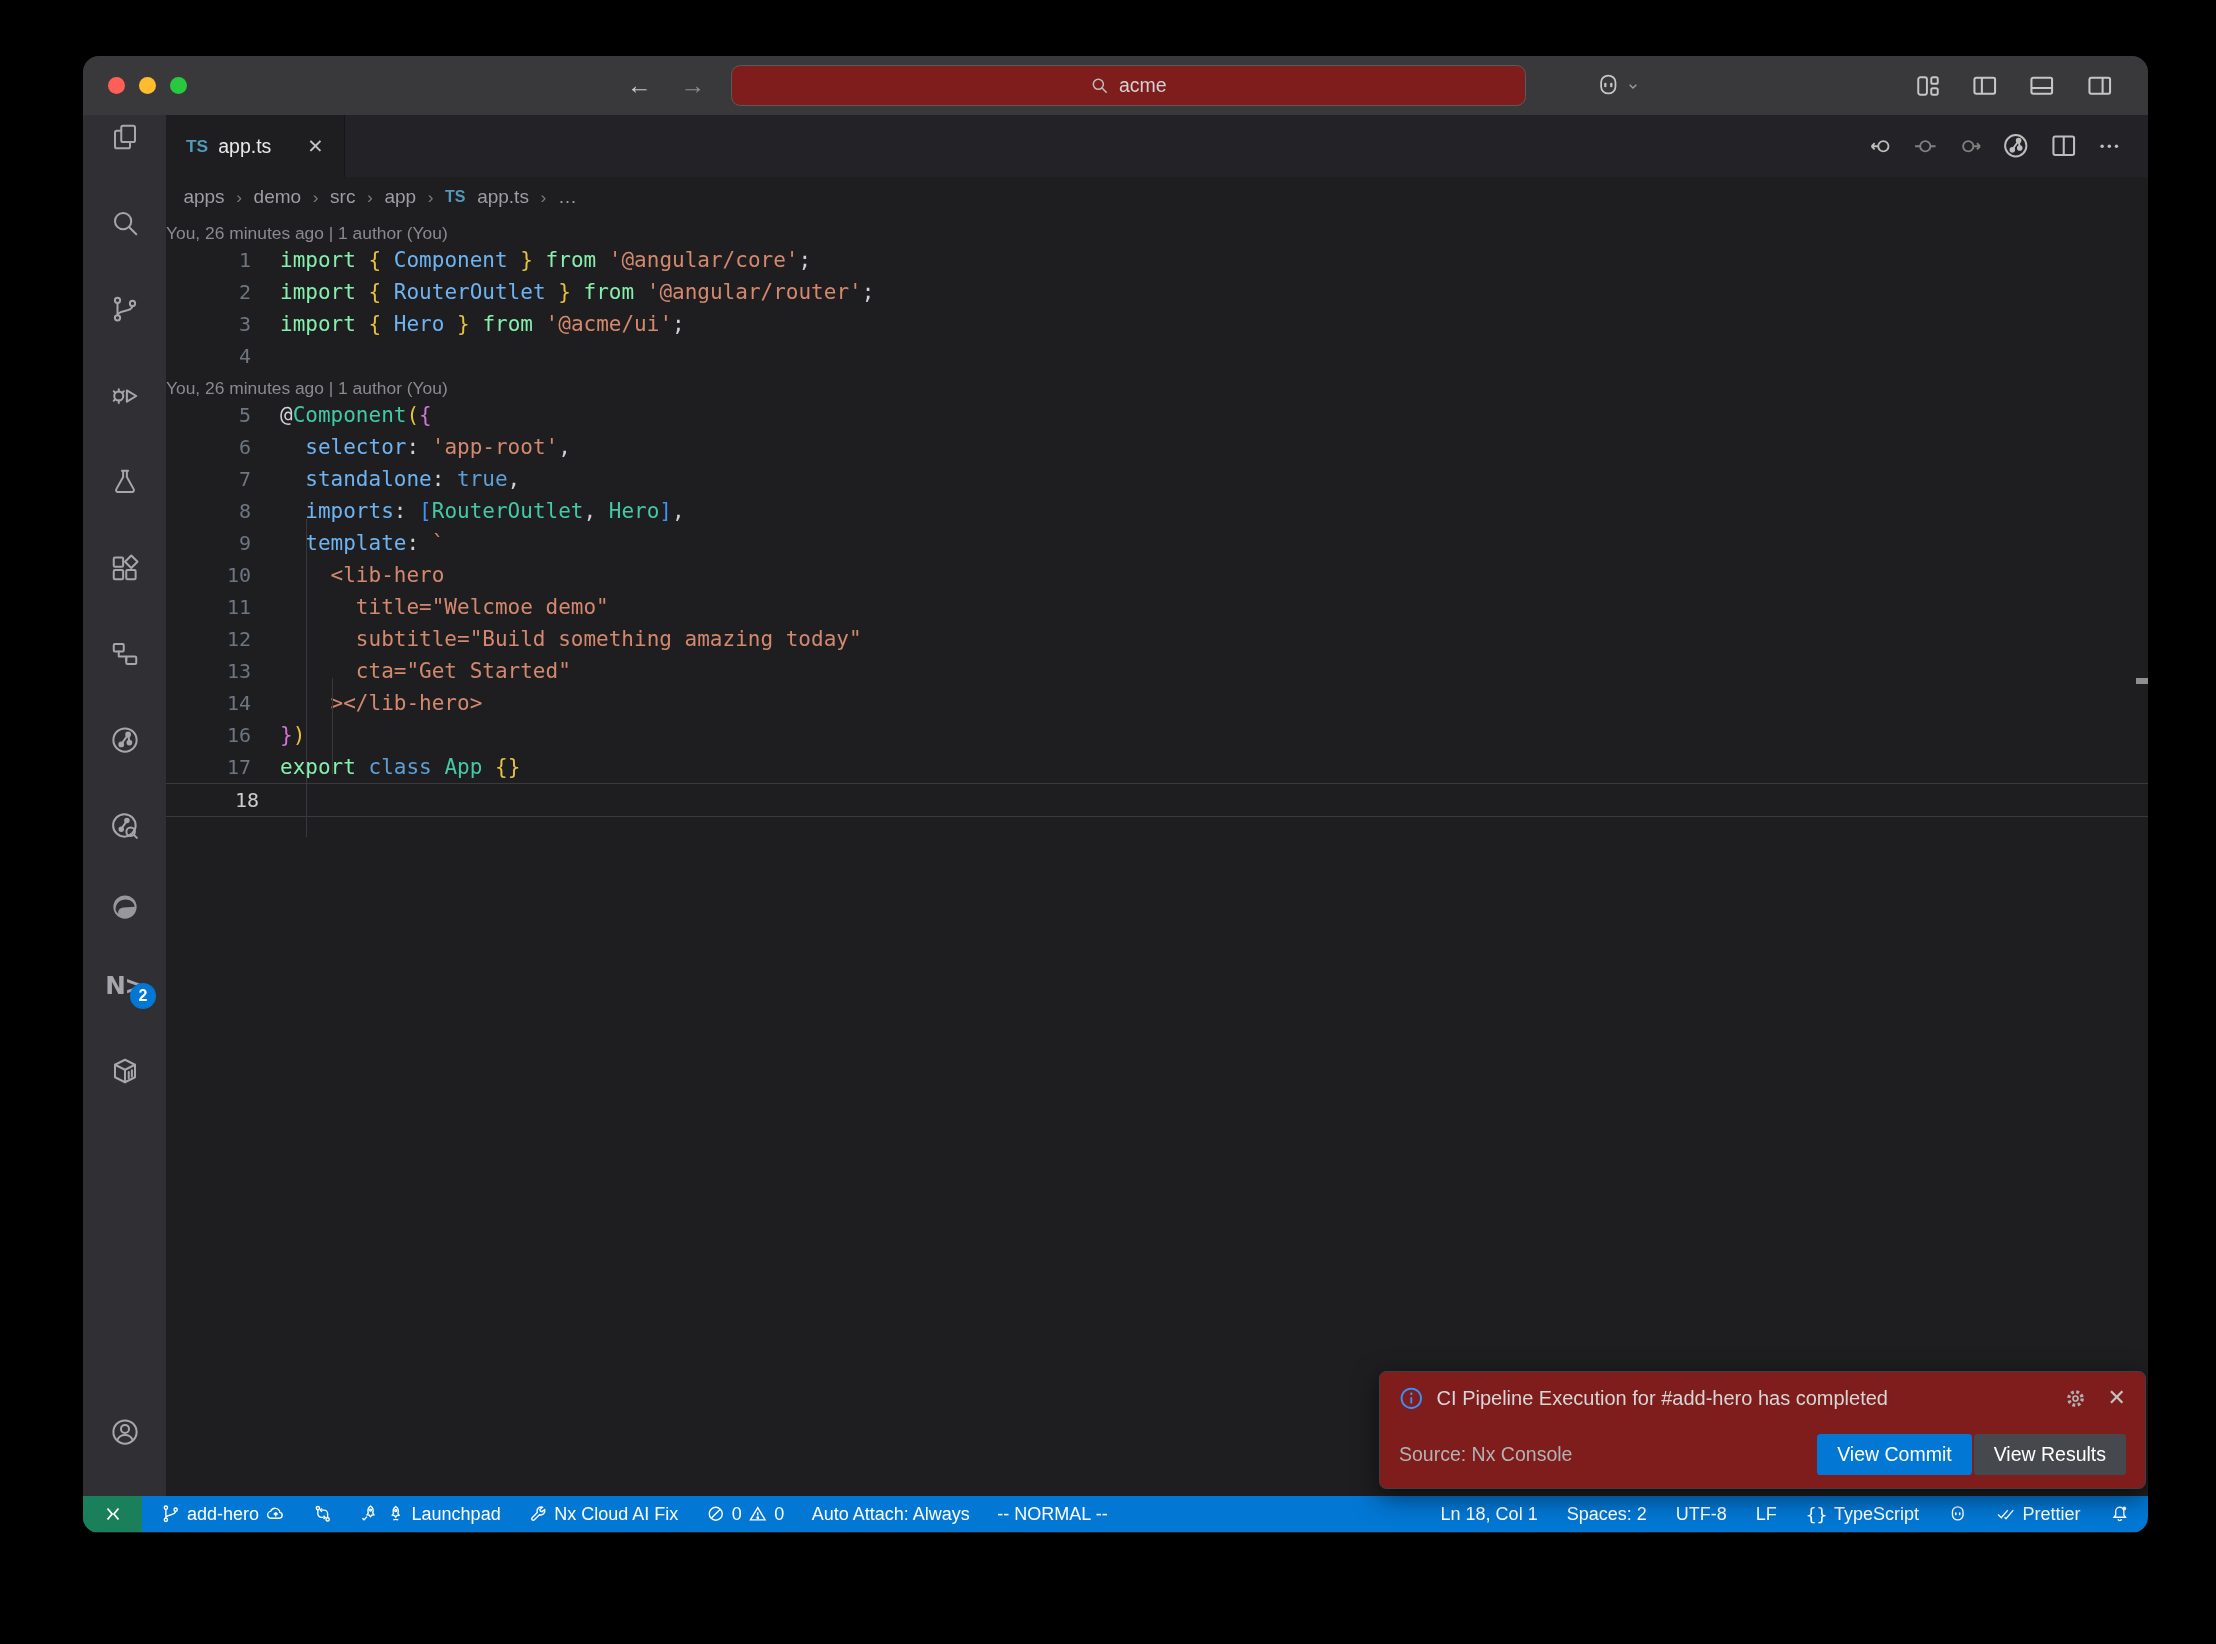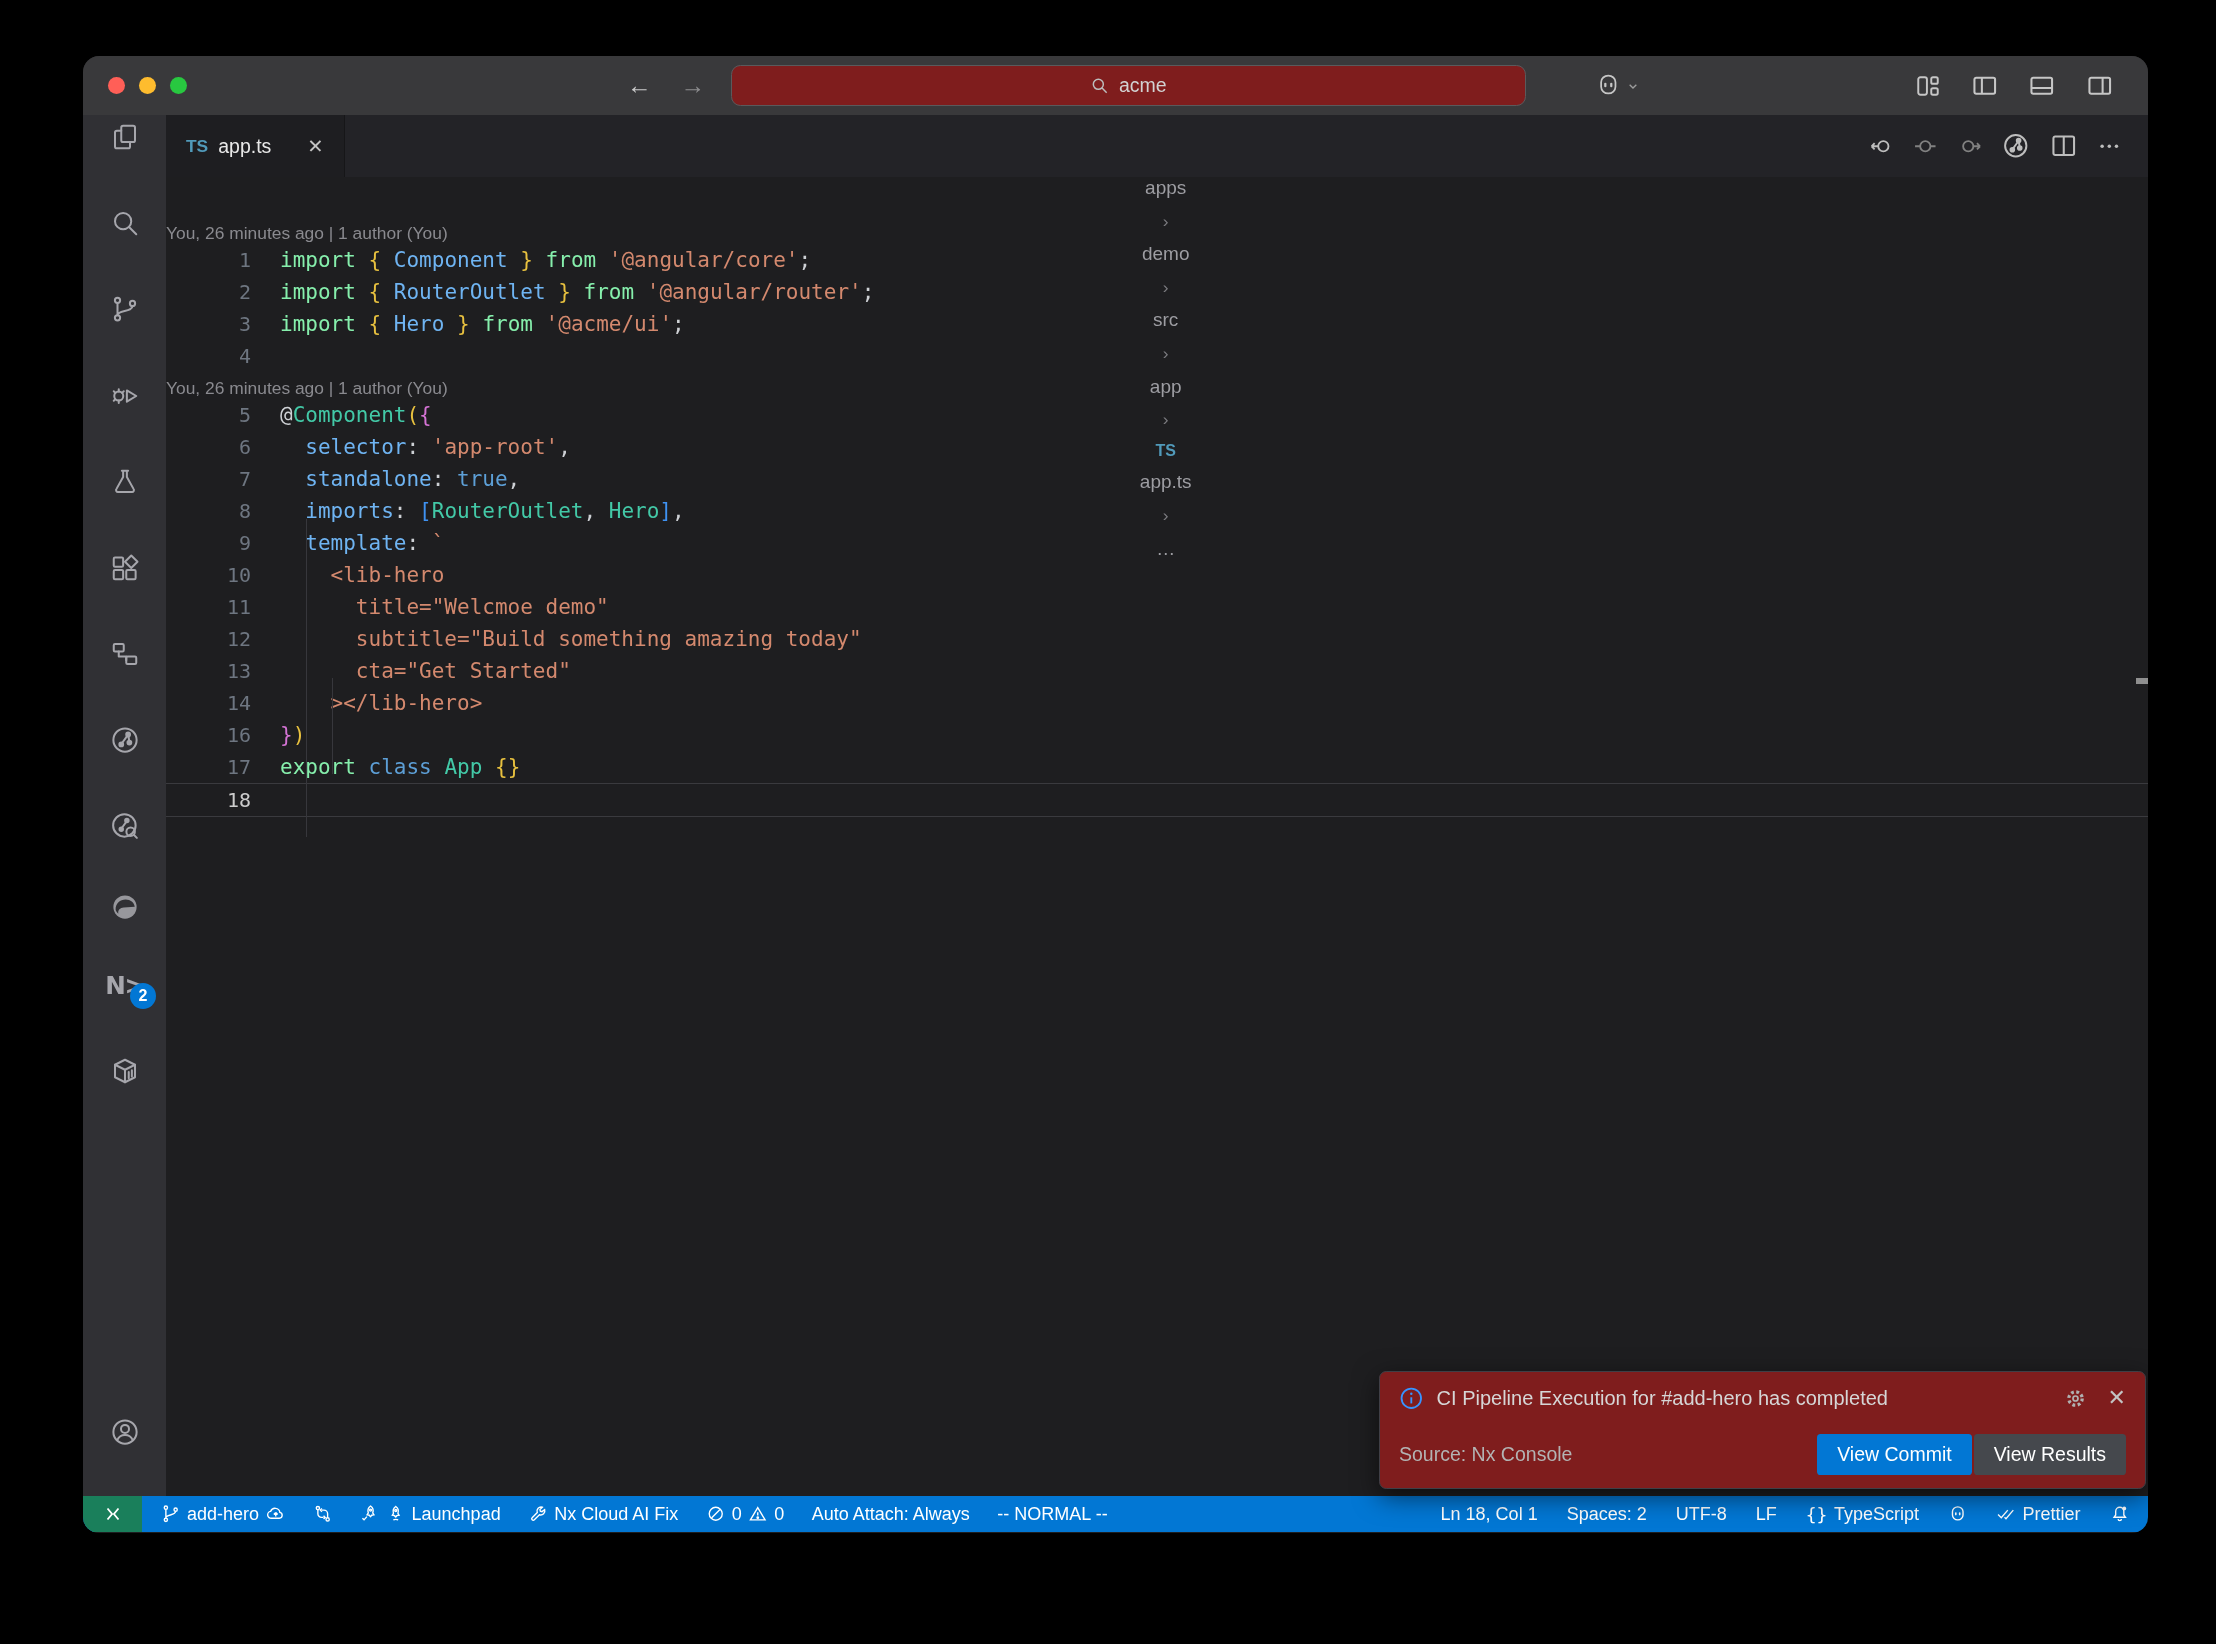--- a/index.html
+++ b/index.html
@@ -30,31 +30,31 @@
   
   .editorcol{position:absolute;left:83px;top:59px;width:1982px;height:1381px;background:#1e1e20;}
   .tabbar{position:absolute;left:0;top:0;width:100%;height:62px;background:#232327;}
   .tab{position:absolute;left:0;top:0;width:179px;height:62px;background:#1e1e21;display:flex;align-items:center;
        padding-left:20px;box-sizing:border-box;gap:10px;border-right:0.7px solid #161618;}
   .ts-chip{color:#519aba;font-weight:bold;font-size:17.4px;font-family:"Liberation Sans",sans-serif;}
   .tab-label{color:#e8e8e8;font-size:19.5px;}
   .tab-close{margin-left:26px;color:#c3c3c3;font-size:19.5px;}
   .editor-actions{position:absolute;right:0;top:0;height:62px;display:flex;align-items:center;gap:20px;padding-right:26px;color:#bdbdbd;}
   .breadcrumbs{position:absolute;left:0;top:62px;width:100%;height:40px;display:flex;align-items:center;
-               padding-left:17.4px;box-sizing:border-box;color:#9d9da2;font-size:19px;gap:11.6px;flex-direction:column;}
+               padding-left:17.4px;box-sizing:border-box;color:#9d9da2;font-size:19px;gap:11.6px;}
   .crumb-sep{color:#7c7c80;font-size:17.4px;}
   
   .code{position:absolute;left:0;top:101px;width:100%;font-family:"DejaVu Sans Mono","Liberation Mono",monospace;
         font-size:21px;}
   .blame-row{height:27.5px;display:flex;align-items:flex-end;box-sizing:border-box;
              color:#8a8a8f;font-size:17.4px;font-family:"Liberation Sans","DejaVu Sans",sans-serif;}
   .code-row{height:32px;display:flex;align-items:center;position:relative;}
   .gutter{width:85px;flex:0 0 85px;text-align:right;color:#6e7681;font-size:20px;}
   .codetext{padding-left:29px;white-space:pre;}
-  .code-row.current{border-top:1.4px solid #3a3a3e;border-bottom:1.4px solid #3a3a3e;}
+  .code-row.current{border-top:1.4px solid #3a3a3e;border-bottom:1.4px solid #3a3a3e;padding-left:8px;}
   .code-row.current .gutter{color:#cccccc;}
   .tok-kw{color:#86efac}.tok-kwb{color:#5d9fd6}.tok-blue{color:#6fb4f2}.tok-teal{color:#43c9a7}
   .tok-str{color:#d4896e}.tok-b1{color:#e8c13f}.tok-b2{color:#d473d4}.tok-b3{color:#3f92f2}.tok-pu{color:#ced1d5}
   .iguide{position:absolute;width:1.4px;background:#37373c;}
   .overview-marker{position:absolute;right:0;width:12.3px;height:5.8px;background:#8f8f8f;}
   
   .statusbar{position:absolute;left:0;top:1440px;width:100%;height:36px;background:#0277d4;color:#fff;
              display:flex;align-items:center;font-size:18px;}
   .remote{width:59px;height:36px;display:flex;align-items:center;justify-content:center;flex:0 0 59px;}
   .sb-left{display:flex;align-items:center;gap:27.5px;margin-left:19px;}

